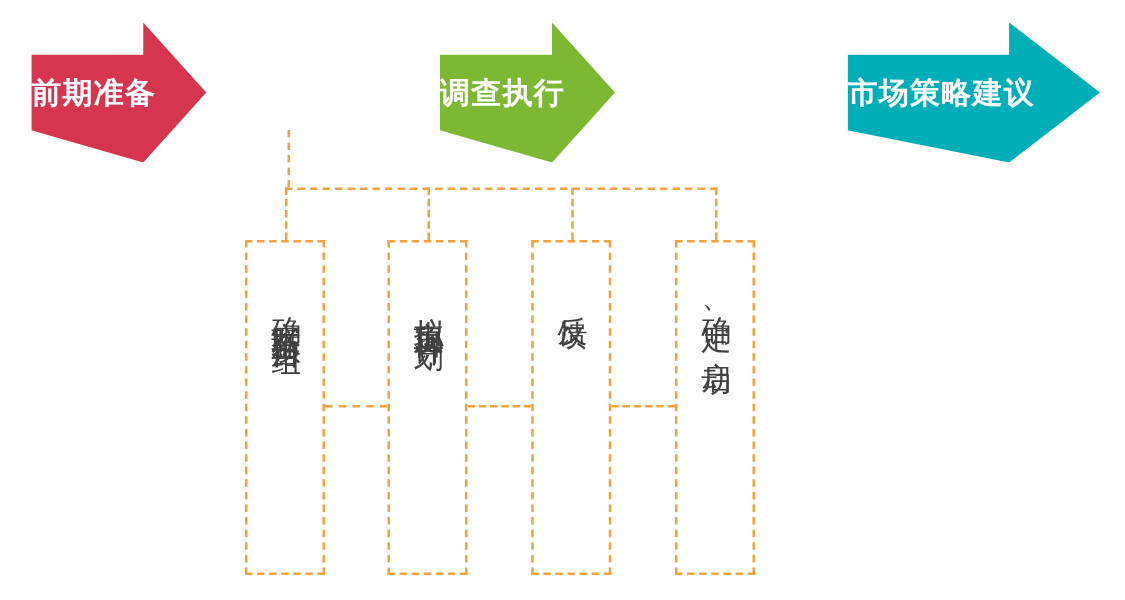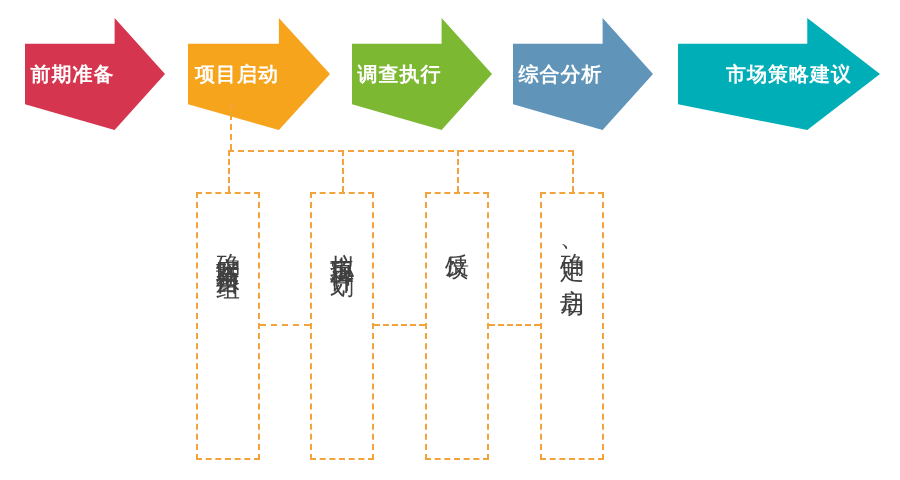--- a/index.html
+++ b/index.html
@@ -15,24 +15,24 @@
   .arrow {
     position: absolute;
     top: 18px;
     height: 112px;
     clip-path: polygon(0 23%, 64% 23%, 64% 0, 100% 50%, 64% 100%, 0 77%);
     display: flex;
     align-items: center;
   }
   .arrow-label {
     width: 64%;
-    text-align: right;
+    text-align: left;
     color: #ffffff;
     font-weight: bold;
-    font-size: 20px;
+    font-size: 24px;
     letter-spacing: 1px;
     white-space: nowrap;
   }
   
   .v-line {
     position: absolute;
     width: 0;
     border-left: 2px dashed #f2a33c;
   }
   .h-line {
@@ -63,33 +63,27 @@
 </style>
 </head>
 <body>
 
 <div class="canvas">
 
   <div class="arrow" style="left: 25px; width: 140px; background-color: rgb(214, 53, 79);">
     <div class="arrow-label">前期准备</div>
   </div>
 
-  <div class="arrow" style="left: 188px; width: 142px; background-color: rgb(247, 164, 29);">
-    <div class="arrow-label">项目启动</div>
-  </div>
 
   <div class="arrow" style="left: 352px; width: 140px; background-color: rgb(124, 184, 50); font-family: Liberation Mono, monospace;">
     <div class="arrow-label">调查执行</div>
   </div>
 
-  <div class="arrow" style="left: 513px; width: 140px; background-color: rgb(96, 148, 184);">
-    <div class="arrow-label">综合分析</div>
-  </div>
 
-  <div class="arrow" style="left: 678px; width: 202px; background-color: rgb(0, 174, 184); padding-left: 48px;">
+  <div class="arrow" style="left: 678px; width: 202px; background-color: rgb(0, 174, 184);">
     <div class="arrow-label">市场策略建议</div>
   </div>
 
   <div class="v-line" style="left: 230px; top: 104px; height: 46px; border-color: rgb(242, 163, 60);"></div>
 
   <div class="h-line" style="left: 228px; top: 150px; width: 346px; border-color: rgb(242, 163, 60);"></div>
 
   <div class="v-line" style="left: 228px; top: 150px; height: 42px; border-color: rgb(242, 163, 60);"></div>
   <div class="v-line" style="left: 342px; top: 150px; height: 42px; border-color: rgb(242, 163, 60);"></div>
   <div class="v-line" style="left: 457px; top: 150px; height: 42px; border-color: rgb(242, 163, 60);"></div>

